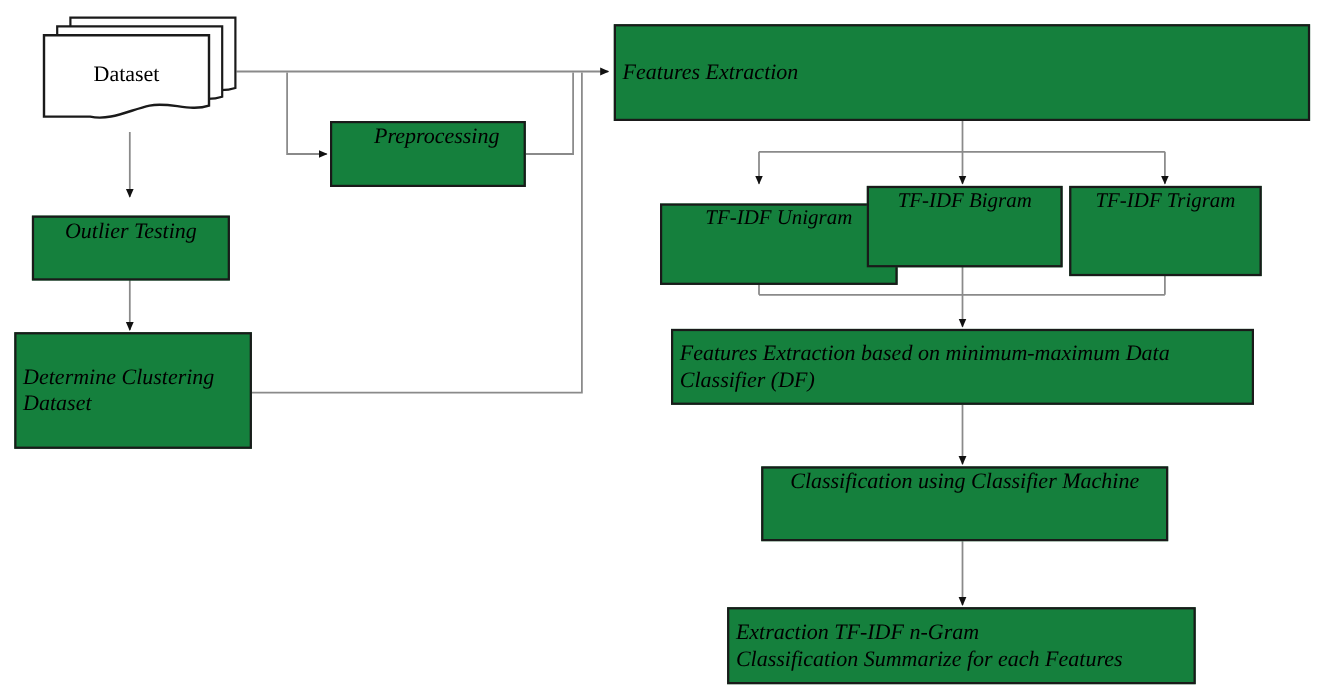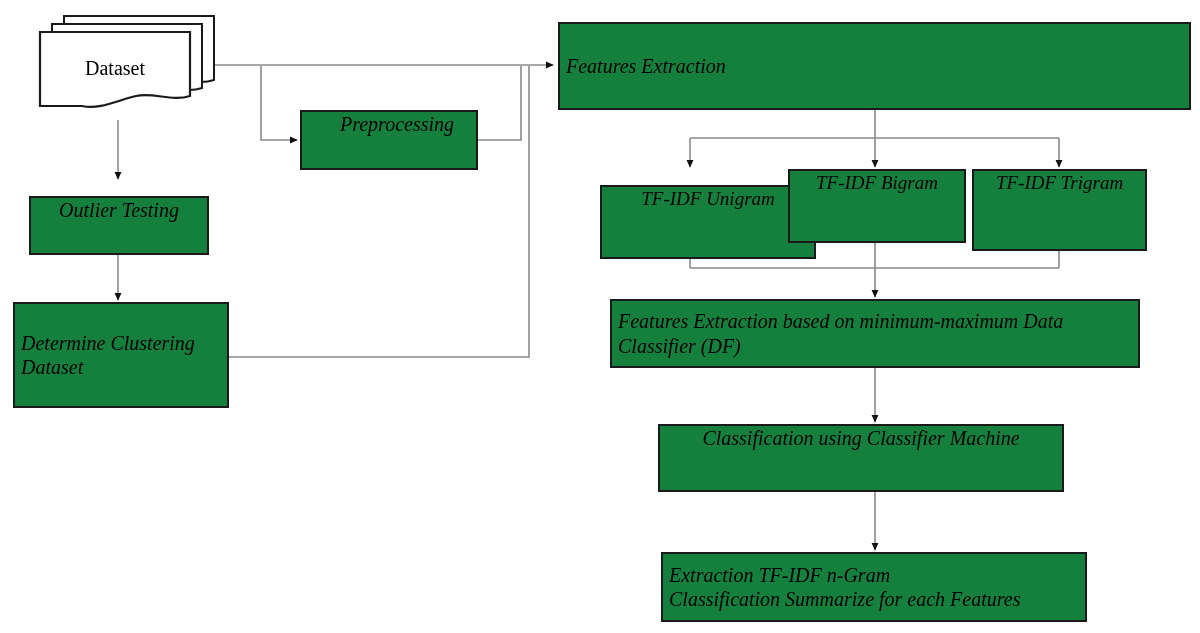--- a/index.html
+++ b/index.html
@@ -149,21 +149,21 @@
 
   <div class="node t19" style="left:972px; top:169px; width:175px; height:82px;">
     <span class="label">TF-IDF Trigram</span>
   </div>
 
   <div class="node t20" style="left:610px; top:299px; width:530px; height:69px; flex-direction:column;">
     <span class="label">Features Extraction based on minimum-maximum Data</span>
     <span class="label">Classifier (DF)</span>
   </div>
 
-  <div class="node t20" style="left:658px; top:424px; width:406px; height:68px;">
+  <div class="node t20" style="left:692px; top:424px; width:370px; height:68px;">
     <span class="label">Classification using Classifier Machine</span>
   </div>
 
   <div class="node t20" style="left:661px; top:552px; width:426px; height:70px; flex-direction:column;">
     <span class="label">Extraction TF-IDF n-Gram</span>
     <span class="label">Classification Summarize for each Features</span>
   </div>
 
 </div>
 

